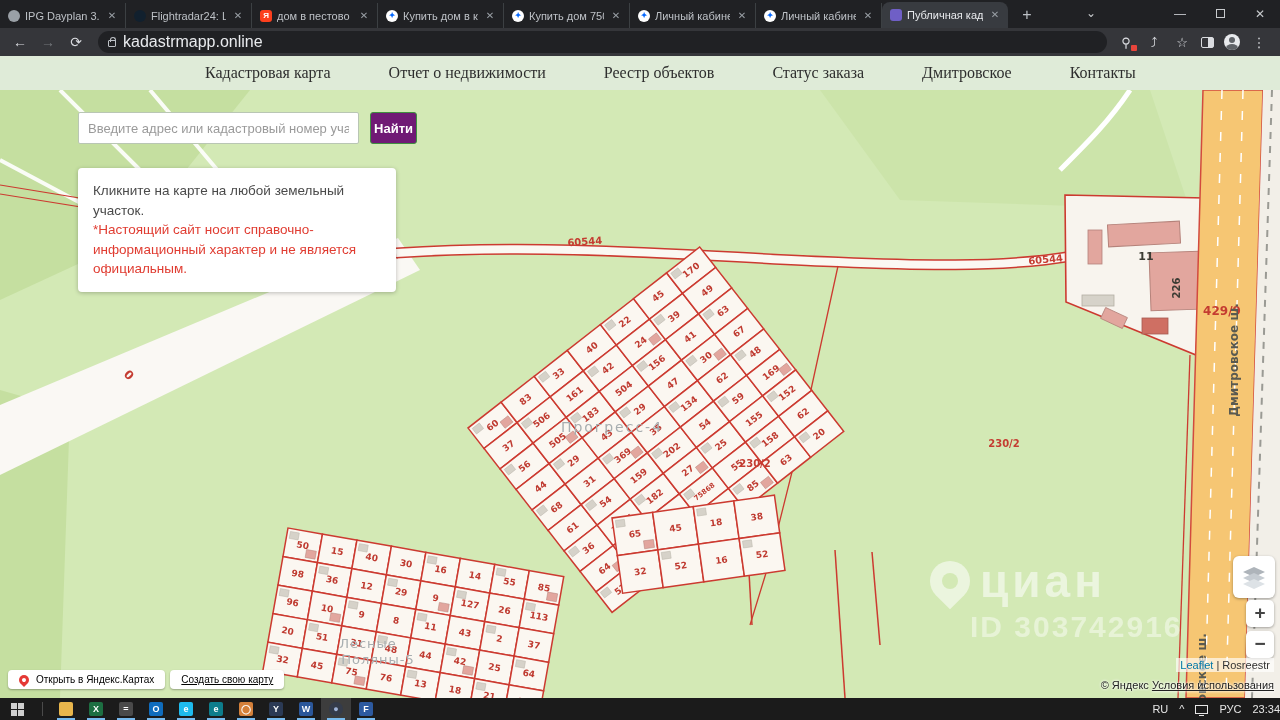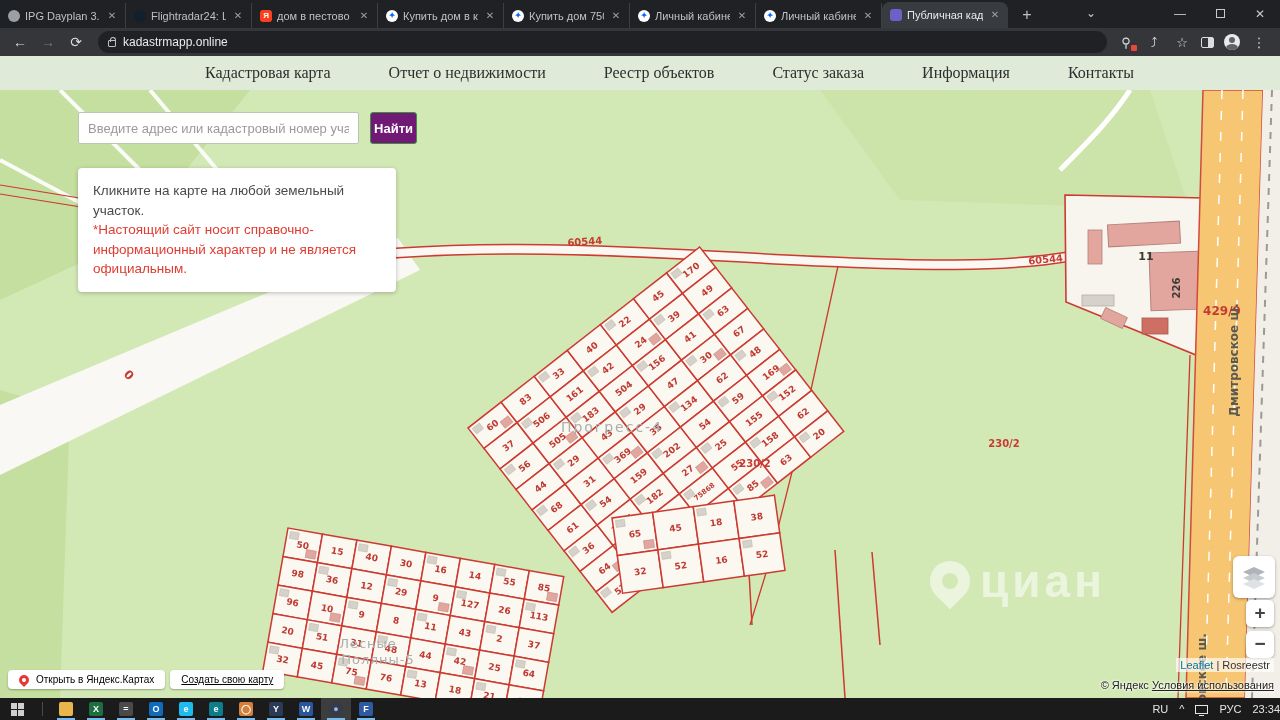--- a/index.html
+++ b/index.html
@@ -23,21 +23,21 @@
   .win-btn { width:40px; height:28px; color:#c7cacd; text-align:center; line-height:28px; font-size:12px; }
   .tabsearch { width:34px; height:28px; color:#c7cacd; text-align:center; line-height:26px; font-size:12px; margin-right:52px; }
   .win-btn .sq { display:inline-block; width:9px; height:9px; border:1px solid #c7cacd; }
 
   .toolbar { position:absolute; top:28px; left:0; width:1280px; height:28px; background:#35363a; display:flex; align-items:center; padding:0 8px; gap:4px; }
   .navbtn { width:24px; height:24px; text-align:center; line-height:24px; color:#dadce0; font-size:14px; border-radius:50%; }
   .navbtn.dim { color:#74777b; }
   .omnibox { flex:1; height:22px; background:#202124; border-radius:11px; display:flex; align-items:center; padding:0 10px; gap:7px; margin:0 6px; }
   .lock { width:8px; height:7px; border:1px solid #bdc1c6; border-radius:1px; position:relative; margin-top:3px; }
   .lock:before { content:""; position:absolute; top:-4px; left:1px; width:4px; height:4px; border:1px solid #bdc1c6; border-bottom:none; border-radius:3px 3px 0 0; }
-  .url { color:#e8eaed; font-size:12px; }
+  .url { color:#e8eaed; font-size:16px; }
   .chrome-icons { display:flex; align-items:center; gap:10px; padding-right:4px; }
   .cicon { color:#dadce0; font-size:13px; position:relative; width:18px; text-align:center; }
   .cicon .reddot { position:absolute; right:-2px; bottom:-1px; width:6px; height:6px; background:#e8453c; border-radius:1px; }
   .panel-icon { width:13px; height:11px; border:1.5px solid #dadce0; border-radius:2px; position:relative; }
   .panel-icon:after { content:""; position:absolute; right:0; top:0; width:5px; height:100%; background:#dadce0; }
   .avatar { width:16px; height:16px; border-radius:50%; background:#e8eaed; position:relative; overflow:hidden; }
   .avatar:before { content:""; position:absolute; left:5px; top:3px; width:6px; height:6px; border-radius:50%; background:#5f6368; }
   .avatar:after { content:""; position:absolute; left:2px; top:10px; width:12px; height:8px; border-radius:50%; background:#5f6368; }
 
   
@@ -163,21 +163,21 @@
       <span class="cicon">⋮</span>
     </div>
   </div>
 </div>
 
 <div class="site-nav" id="sitenav">
     <a href="#">Кадастровая карта</a>
     <a href="#">Отчет о недвижимости</a>
     <a href="#">Реестр объектов</a>
     <a href="#">Статус заказа</a>
-    <a href="#">Информация</a>
+    <a href="#">Дмитровское</a>
     <a href="#">Контакты</a>
   </div>
 
 <div class="map-area">
   <svg id="map-svg" width="1280" height="608" viewBox="0 0 1280 608">
       <polygon points="0,0 250,0 130,150 0,210" fill="#c5dfa0"></polygon>
       <polygon points="820,0 1150,0 1190,120 900,110" fill="#cce4aa"></polygon>
       <polygon points="0,300 70,320 60,608 0,608" fill="#c5dfa0"></polygon>
       <path d="M60,0 L180,120 M0,70 L150,150 M150,0 L230,95" stroke="#ffffff" stroke-width="4" fill="none" opacity="0.9"></path>
       <path d="M1060,80 C1090,50 1110,30 1130,0" stroke="#ffffff" stroke-width="5" fill="none"></path>
@@ -526,20 +526,21 @@
   <div class="notice">
     <div class="l1">Кликните на карте на любой земельный участок.</div>
     <div class="l2">*Настоящий сайт носит справочно-информационный характер и не является официальным.</div>
   </div>
 
   <div class="watermark">
     <div class="wm-row">
       <div class="wm-pin"></div>
       <div class="wm-brand">циан</div>
     </div>
+    <div class="wm-id">ID 303742916</div>
   </div>
 
   <div class="layers-btn">
     <svg width="26" height="24" viewBox="0 0 26 24">
       <polygon points="13,2 24,7 13,12 2,7" fill="#aeb4ba"></polygon>
       <polygon points="13,8 24,13 13,18 2,13" fill="#c6ccd2"></polygon>
       <polygon points="13,14 24,19 13,24 2,19" fill="#dde2e6"></polygon>
     </svg>
   </div>
   <div class="zoom-btn zoom-in">+</div>

